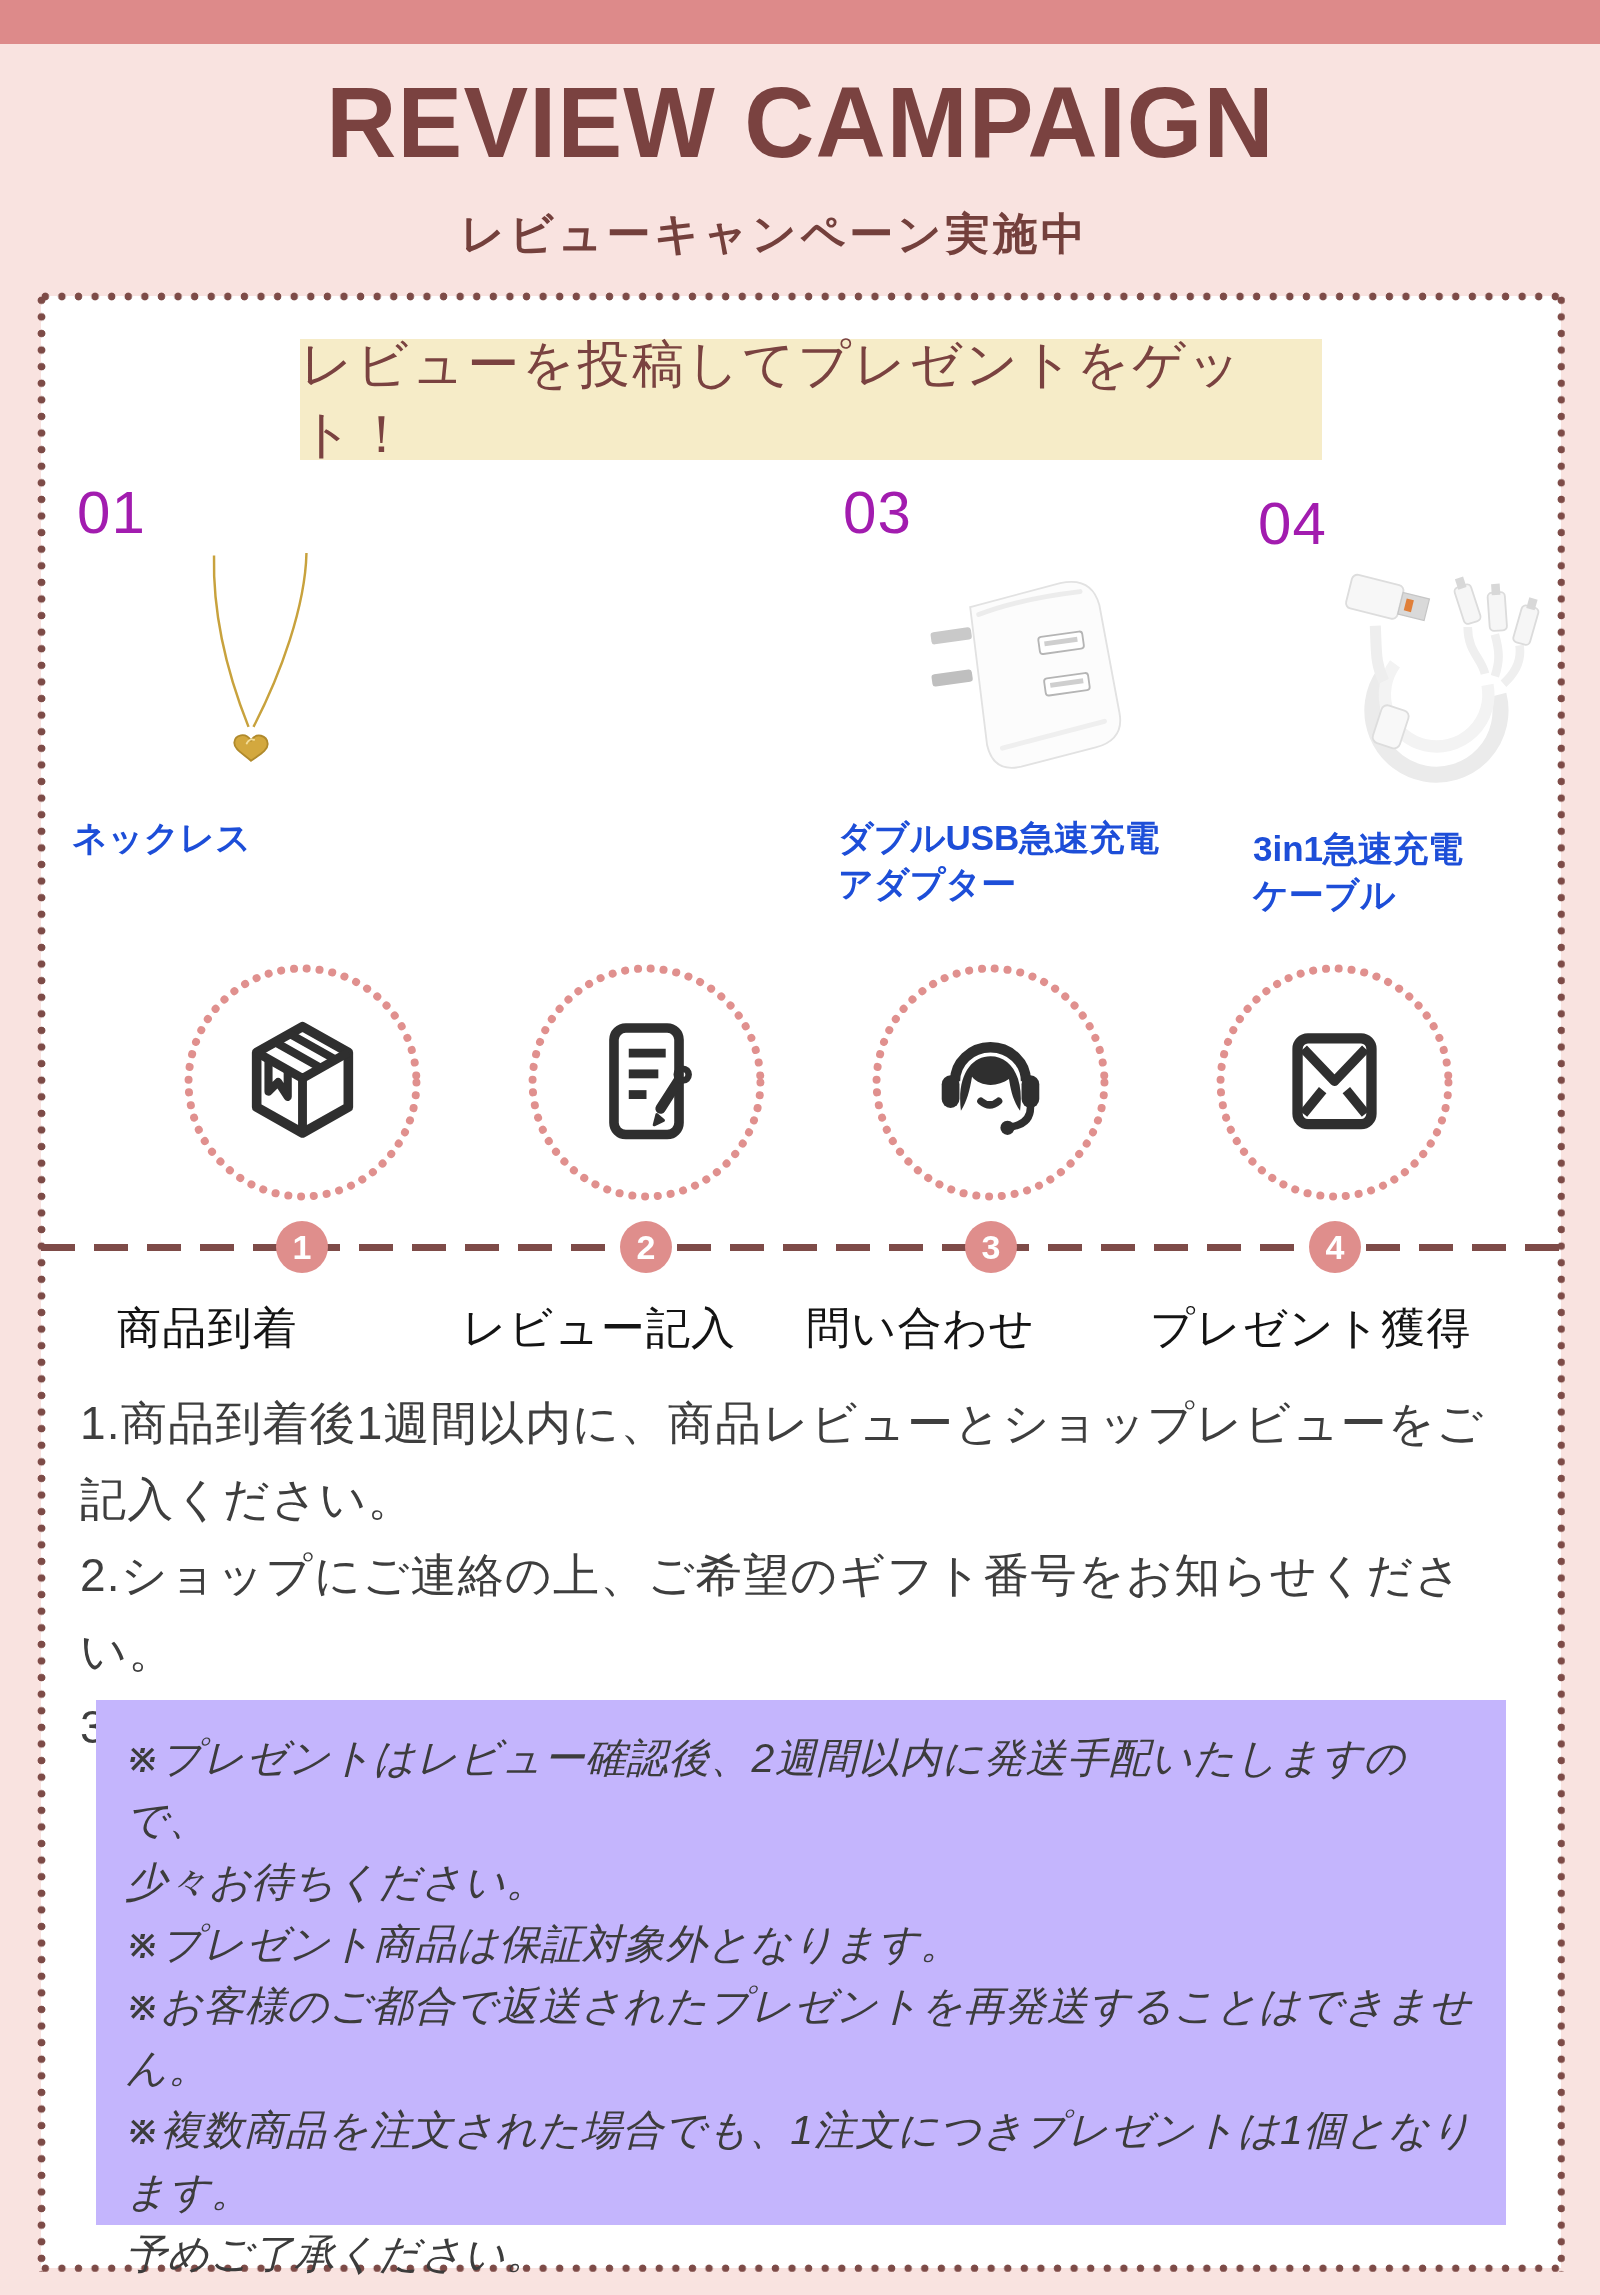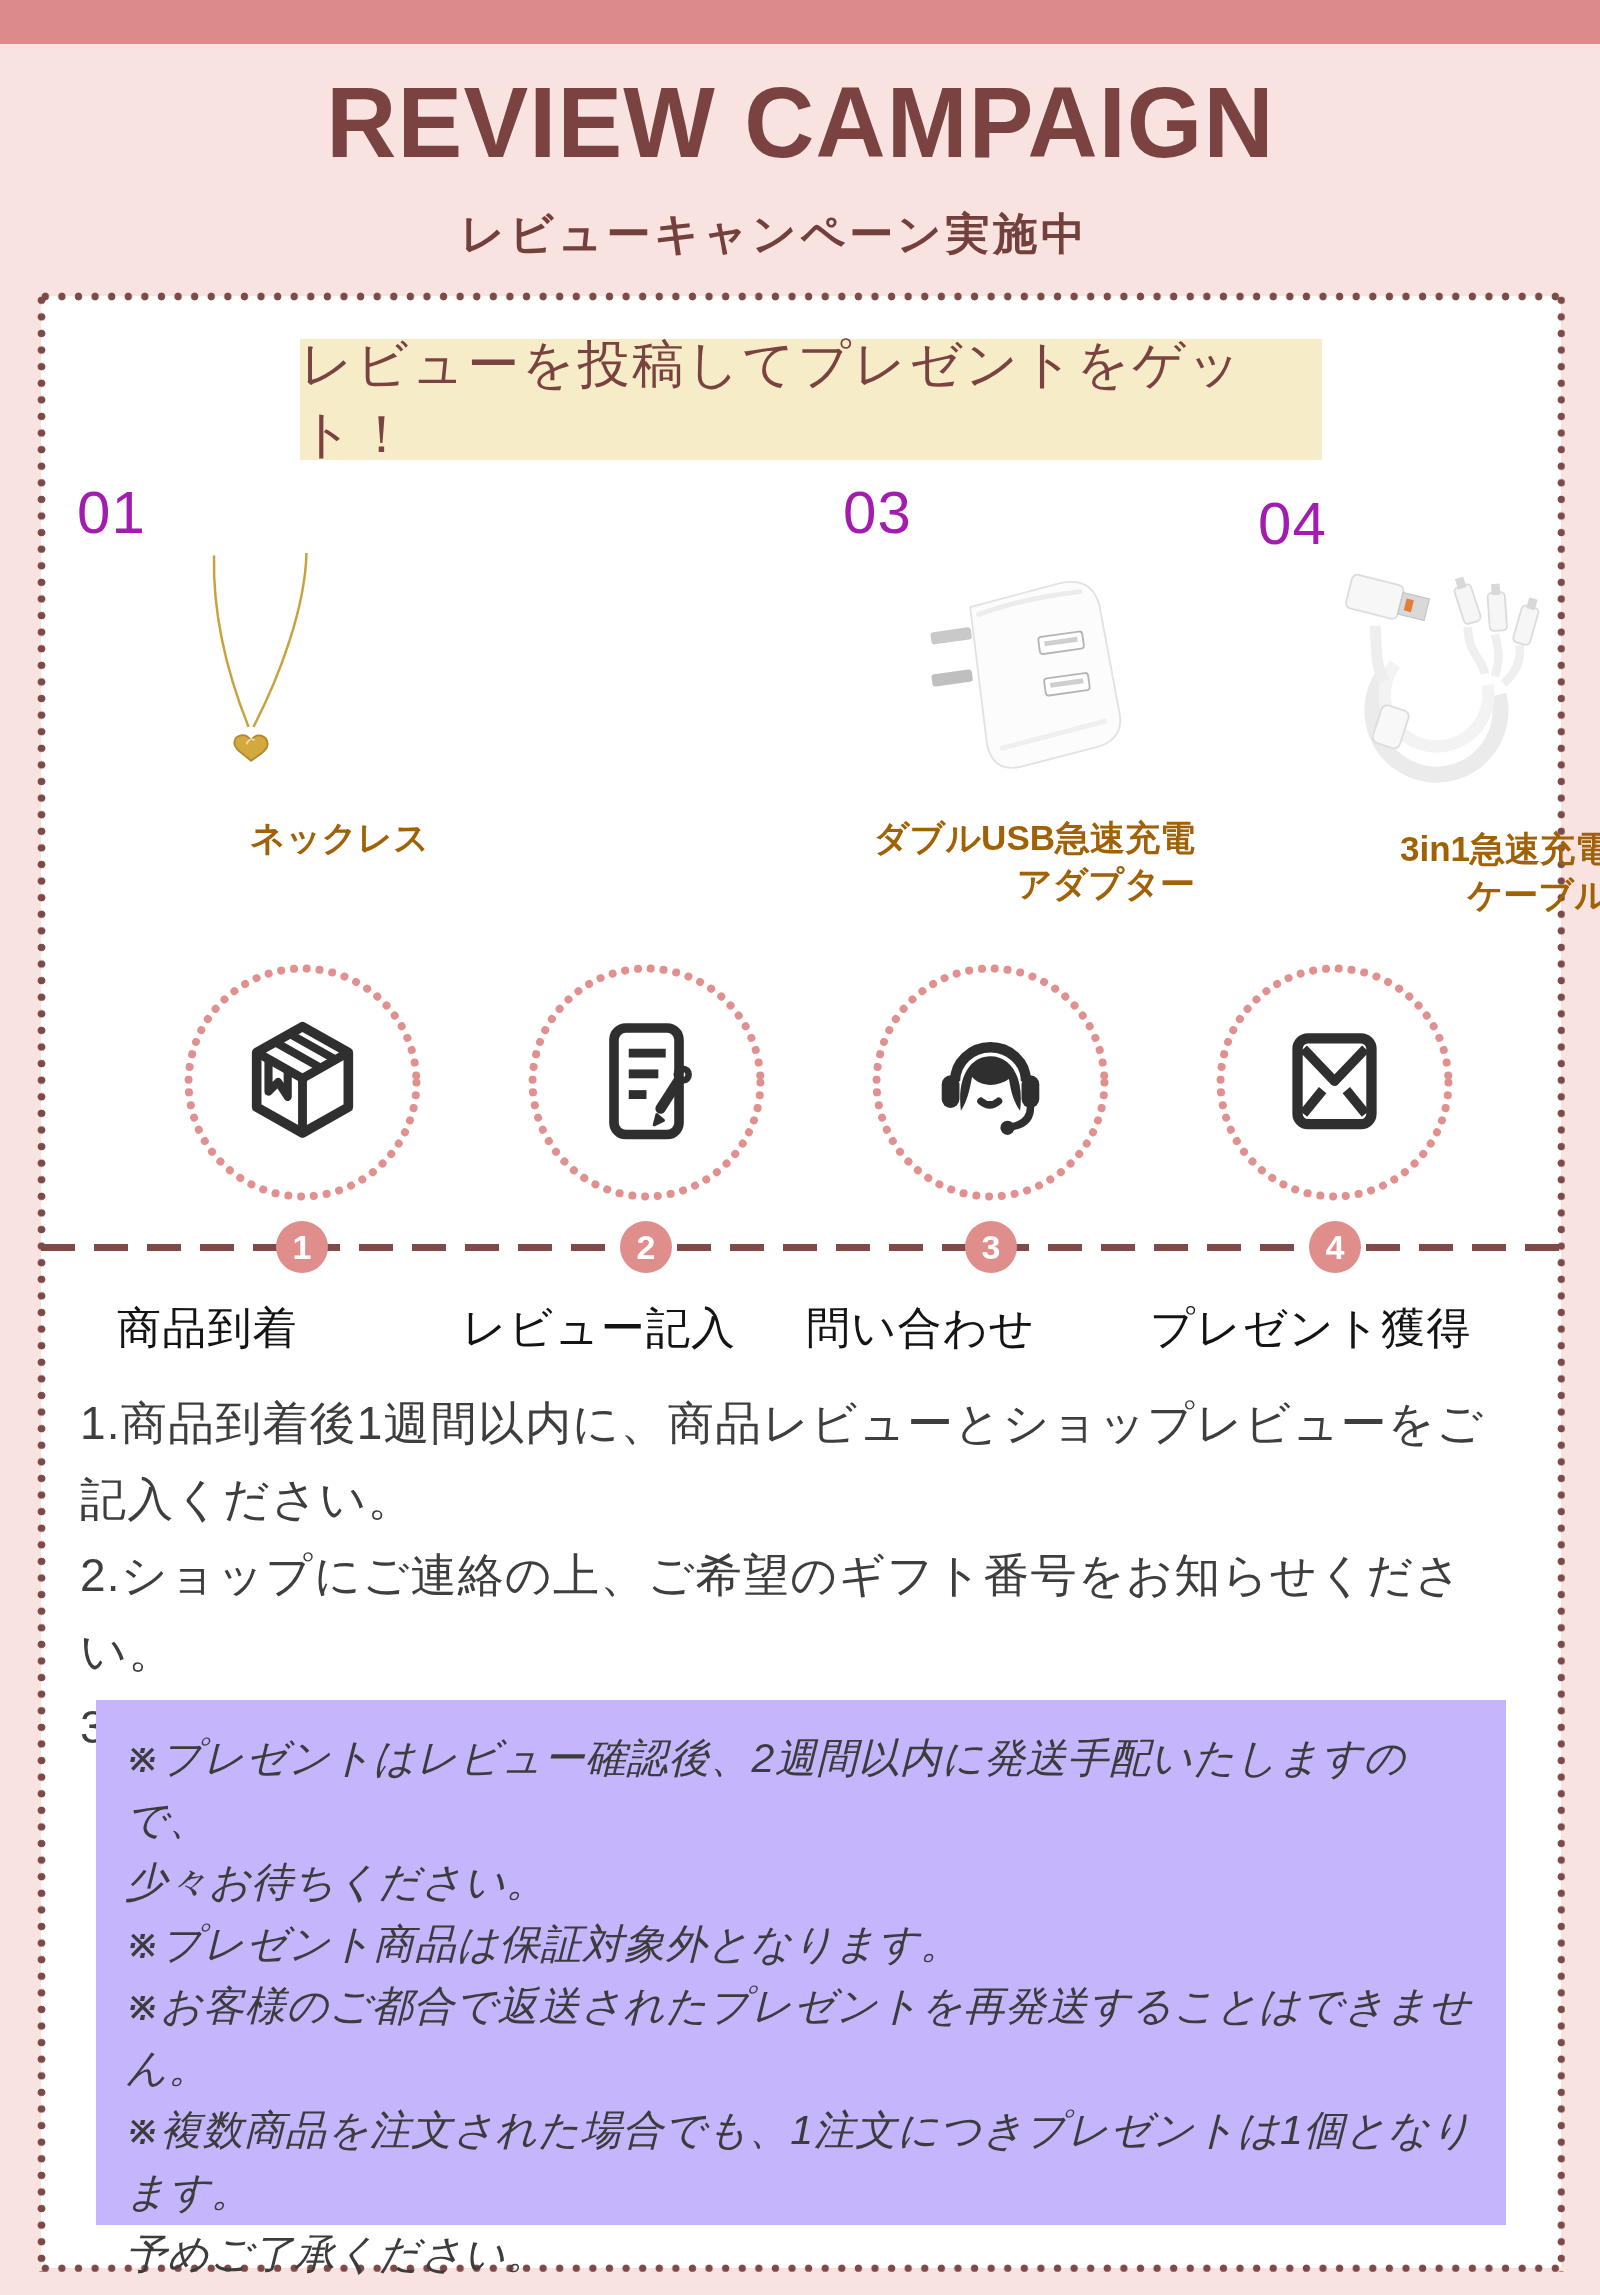--- a/index.html
+++ b/index.html
@@ -27,22 +27,22 @@
     background-repeat:repeat-x,repeat-x,repeat-y,repeat-y;}
 
   .banner{position:absolute;left:259px;top:43px;width:1022px;height:121px;background:#f6ecc8;
     display:flex;align-items:center;justify-content:center;}
   .banner-text{font-size:52px;font-weight:400;color:#7a4240;letter-spacing:2.5px;}
 
   .product{position:absolute;top:179px;width:357px;height:653px;}
   .product-number{position:absolute;left:4.9px;top:7.4px;font-size:60px;line-height:62px;
     color:#a21caf;font-weight:500;letter-spacing:1.2px;}
   .product-image{position:absolute;left:50%;top:67px;transform:translateX(-50%);}
-  .product-label{position:absolute;left:0;top:340px;width:357px;text-align:right;
-    font-size:35px;line-height:46px;font-weight:700;color:#a16207;}
+  .product-label{position:absolute;left:0;top:340px;width:357px;text-align:left;
+    font-size:35px;line-height:46px;font-weight:700;color:#1d4ed8;}
 
   .step-circle{position:absolute;top:667px;width:239px;height:239px;}
   .timeline{position:absolute;left:0;top:948px;width:1520px;height:7.4px;
     background:repeating-linear-gradient(90deg,#7e4b48 0 34px,rgba(0,0,0,0) 34px 53px);}
   .step-badge{position:absolute;top:925px;width:52px;height:52px;border-radius:50%;
     background:#df8e8c;color:#ffffff;font-size:34px;line-height:52px;font-weight:700;
     text-align:center;z-index:3;}
   .step-label{position:absolute;top:1005px;width:369px;
     font-size:44px;line-height:53px;font-weight:500;color:#141414;letter-spacing:1.2px;}
 

